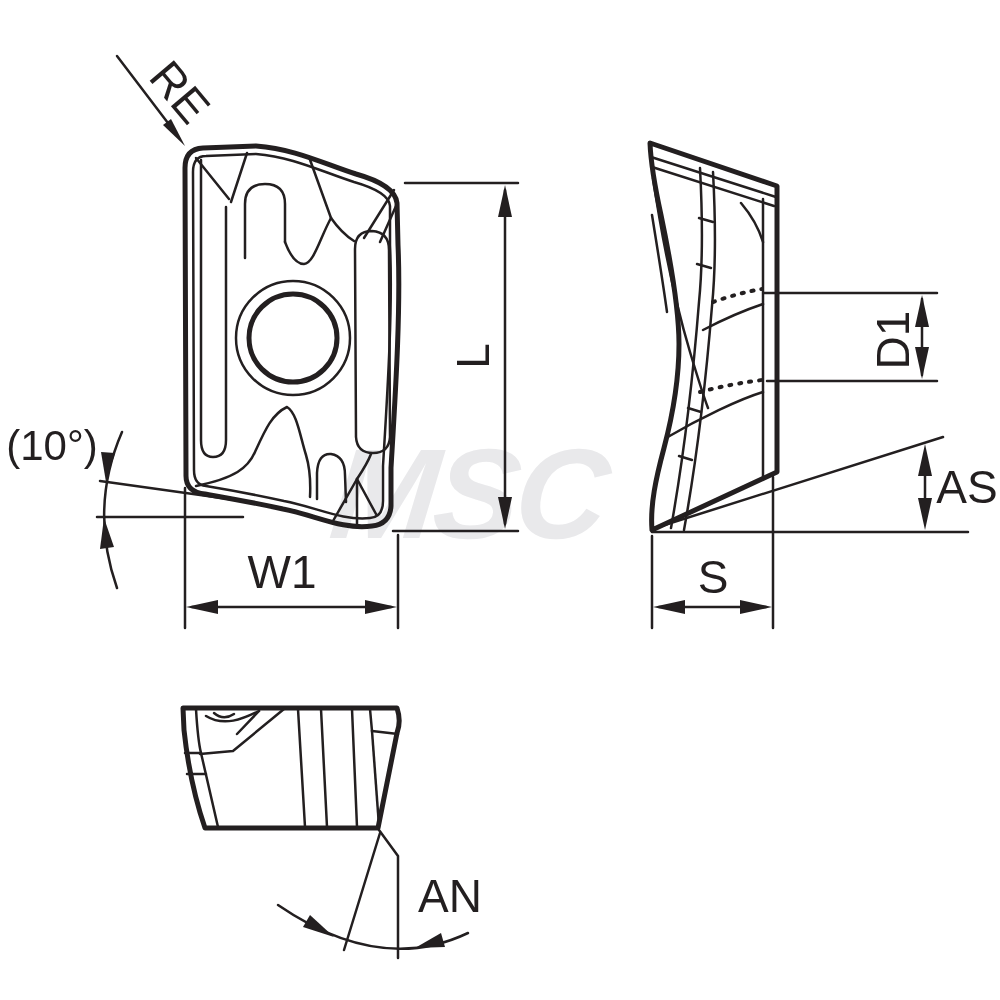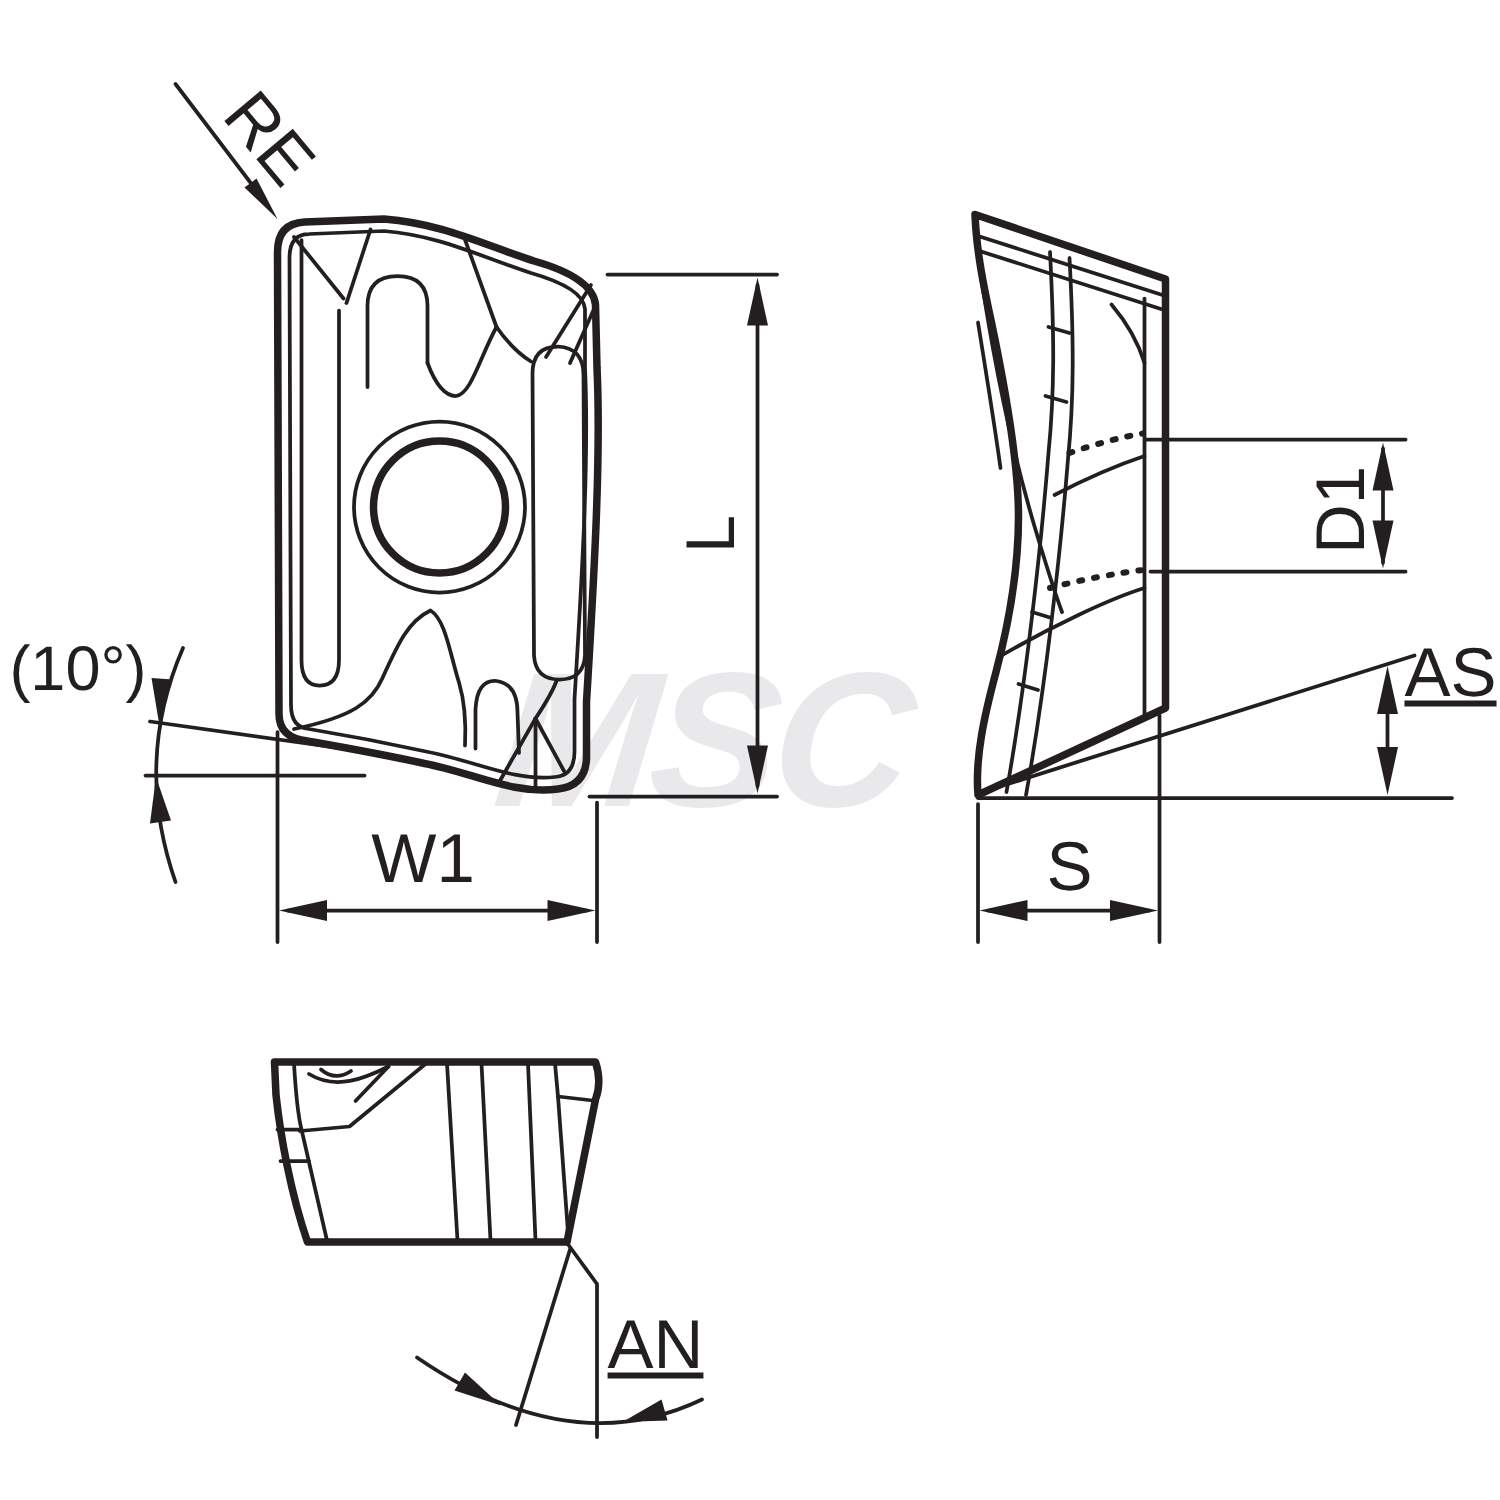--- a/index.html
+++ b/index.html
@@ -198,17 +198,17 @@
         <polygon points="415,948 441,933 445,947"></polygon>
       </g>
     </g>
   </svg>
 
   <div class="lbl rot-re" style="left:180px;top:92px;">RE</div>
   <div class="lbl rot-ccw" style="left:473px;top:356px;">L</div>
   <div class="lbl" style="left:282px;top:572px;">W1</div>
   <div class="lbl small" style="left:52px;top:446px;">(10°)</div>
   <div class="lbl rot-ccw" style="left:893px;top:340px;">D1</div>
-  <div class="lbl" style="left:967px;top:448px;text-decoration:underline;">AS</div>
+  <div class="lbl" style="left:967px;top:487px;">AS</div>
   <div class="lbl" style="left:713px;top:577px;">S</div>
-  <div class="lbl" style="left:437px;top:896px;text-decoration:underline;">AN</div>
+  <div class="lbl" style="left:450px;top:896px;">AN</div>
 
 </div>
 
 </body></html>

